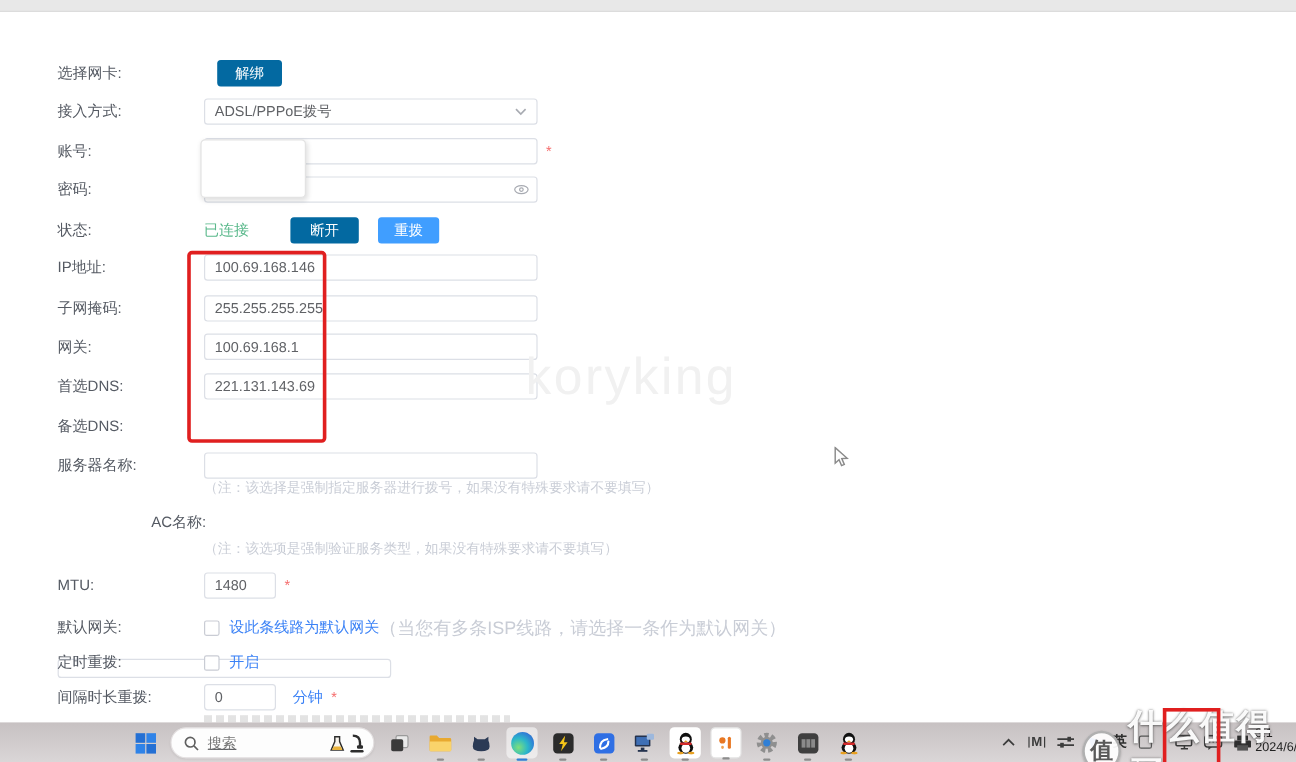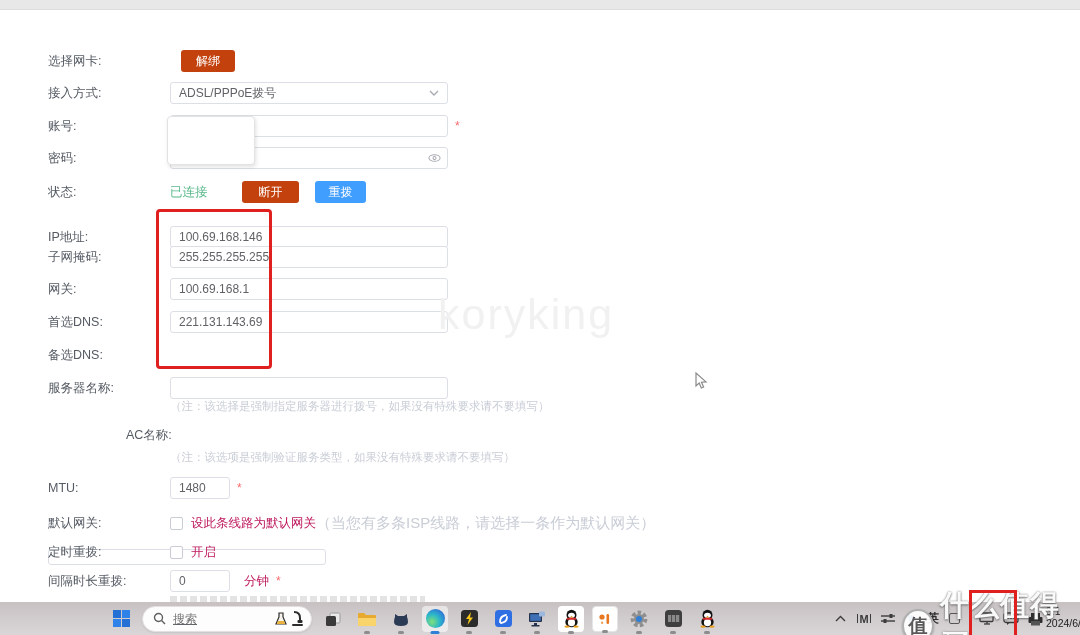--- a/index.html
+++ b/index.html
@@ -19,49 +19,49 @@
     height:22px; border:1px solid #dcdfe6; border-radius:3px; background:#fff;
     padding:0 8px; font-size:12px; color:#606266; outline:none;
     font-family:"Liberation Sans","DejaVu Sans",sans-serif;
   }
   .w-std { width:278px; }
   .sel { display:flex; align-items:center; justify-content:space-between; cursor:default; }
   .chev { width:10px; height:10px; flex:0 0 10px; margin-left:6px; }
   .btn { height:22px; border:none; border-radius:3px; color:#fff; font-size:12px;
     display:inline-flex; align-items:center; justify-content:center; cursor:pointer;
     font-family:"Liberation Sans","DejaVu Sans",sans-serif; }
-  .btn-danger { background:#c2410c; }
+  .btn-danger { background:#0369a1; }
   .btn-primary { background:#409eff; }
   .req { color:#f56c6c; font-size:12px; margin-left:7px; }
   .note { position:absolute; font-size:11.5px; color:#c9cdd6; white-space:nowrap; }
   .hint { font-size:15px; color:#c9cdd6; margin-left:0; white-space:nowrap; }
   .status-ok { font-size:12.5px; }
   .pwd-wrap { position:relative; }
   .eye { position:absolute; right:7px; top:5px; }
   .cbx { width:13px; height:13px; border:1px solid #c9ccd4; border-radius:2px;
     background:#fff; margin-right:8px; flex:0 0 13px; cursor:pointer; }
-  .cbx-lbl { font-size:12.5px; color:#be185d;font-family:Liberation Mono, monospace; }
+  .cbx-lbl { font-size:12.5px; color:#3b82f6;font-family:Liberation Mono, monospace; }
 
   
   .red-rect { position:absolute; left:156px; top:209px; width:116px; height:160px;
     border:3px solid #e01f1f; border-radius:4px; z-index:40; pointer-events:none; }
   .censor { position:absolute; left:167px; top:116px; width:88px; height:49px;
     background:#fff; border:1px solid #e3e3e3; border-radius:4px;
     box-shadow:1px 2px 4px rgba(0,0,0,.12); z-index:30; }
   .wm-center { position:absolute; left:438px; top:290px; font-size:43px; 
     color:#f1f1f1; letter-spacing:2px; z-index:5; pointer-events:none; }
   .note-stub { position:absolute; left:170px; top:596px; width:255px; height:6px;
     background:repeating-linear-gradient(90deg,#e0e0e0 0 7px,transparent 7px 10px);
     opacity:.9; }
   .cursor { position:absolute; left:694px; top:372px; z-index:70; }
 
   
   .taskbar { position:absolute; left:0; top:602px; width:1080px; height:33px;
     background:linear-gradient(180deg,#c7c1c2,#dad6d7); z-index:10; }
-  .task-icons { position:absolute; left:108px; top:3px; display:flex; gap:8px; align-items:center; height:27px;text-decoration:underline; }
+  .task-icons { position:absolute; left:108px; top:3px; display:flex; gap:8px; align-items:flex-end; height:27px;text-decoration:underline; }
   .ticon { width:26px; height:26px; border-radius:4px; display:flex; align-items:center;
     justify-content:center; position:relative; cursor:pointer; }
   .ticon.active { background:rgba(255,255,255,.55); }
   .runbar { position:absolute; bottom:-2px; left:50%; transform:translateX(-50%);
     width:6px; height:2.5px; border-radius:2px; background:#8d8d8d; }
   .runbar.blue { background:#2f7fd6; width:9px; }
   .searchpill { height:26px; width:170px; background:#fdfdfd; border:1px solid #e4e0e1;
     border-radius:13px; display:flex; align-items:center; padding:0 6px 0 10px; gap:7px;
     box-shadow:0 1px 2px rgba(0,0,0,.08); cursor:text; }
   .searchpill input { border:none; outline:none; background:transparent; width:92px;
@@ -128,21 +128,21 @@
   </div>
 </div>
 
 <div class="row" style="top:181px;">
   <div class="lbl">状态:</div>
   <span class="status-ok" style="color:#5bb98c; width:70px;">已连接</span>
   <button class="btn btn-danger" style="width:57px; margin-left:2px;">断开</button>
   <button class="btn btn-primary" style="width:51px; margin-left:16px;">重拨</button>
 </div>
 
-<div class="row" style="top:226px;">
+<div class="row" style="top:212px;">
   <div class="lbl">IP地址:</div>
   <input class="inp w-std" value="100.69.168.146" style="">
 </div>
 
 <div class="row" style="top:246px;">
   <div class="lbl">子网掩码:</div>
   <input class="inp w-std" value="255.255.255.255" style="">
 </div>
 
 <div class="row" style="top:278px;">

